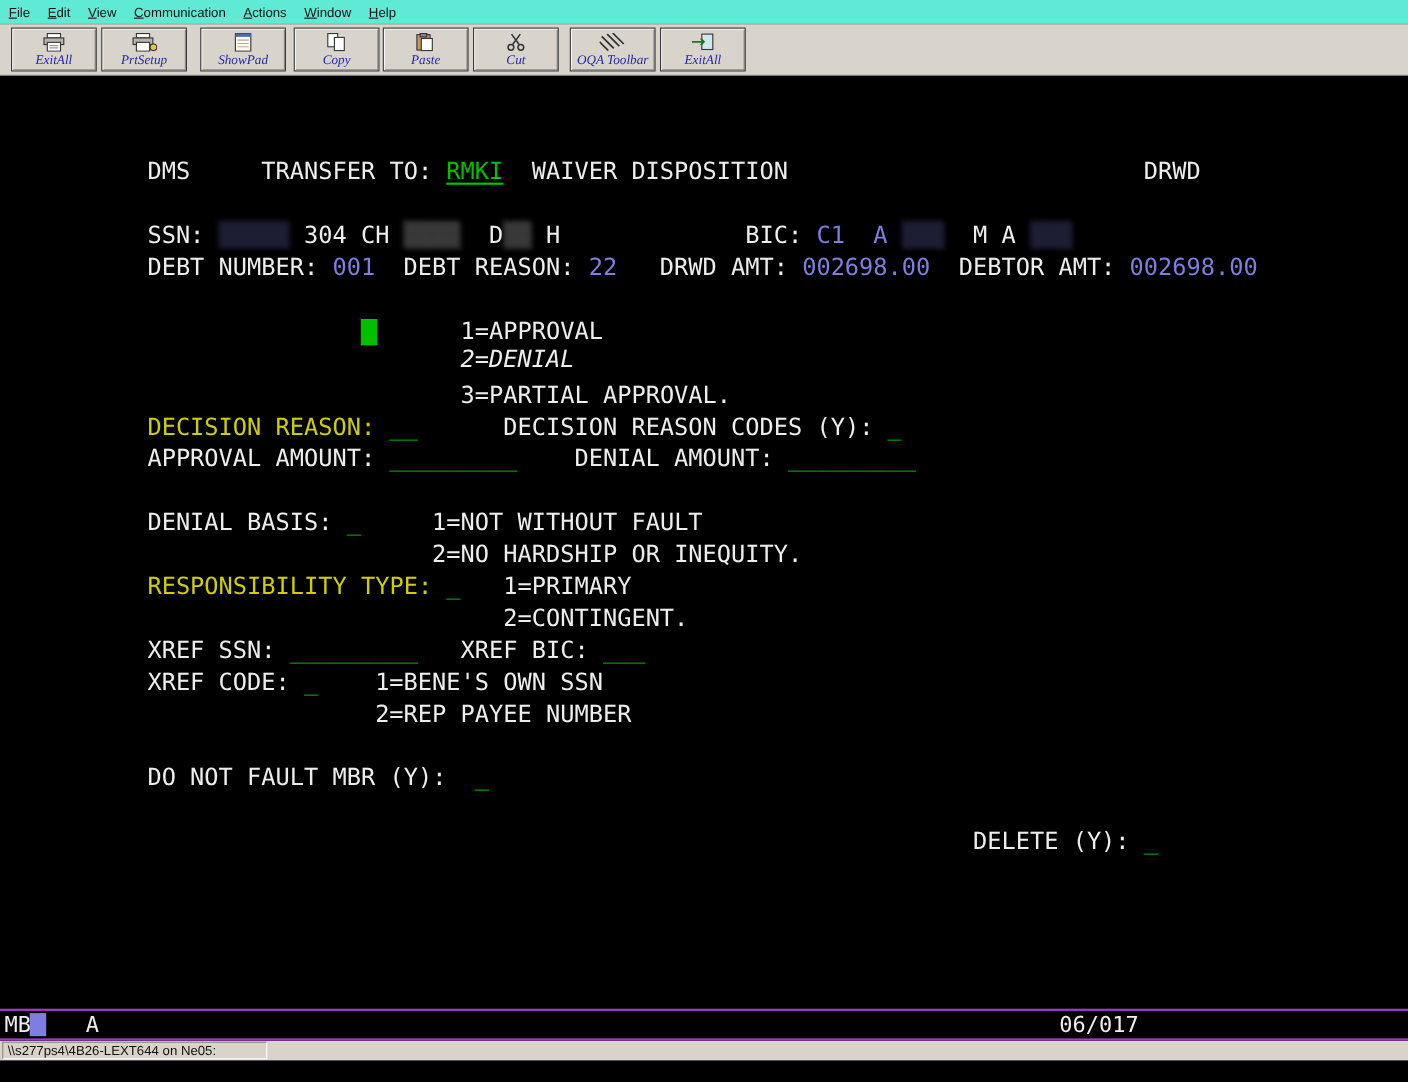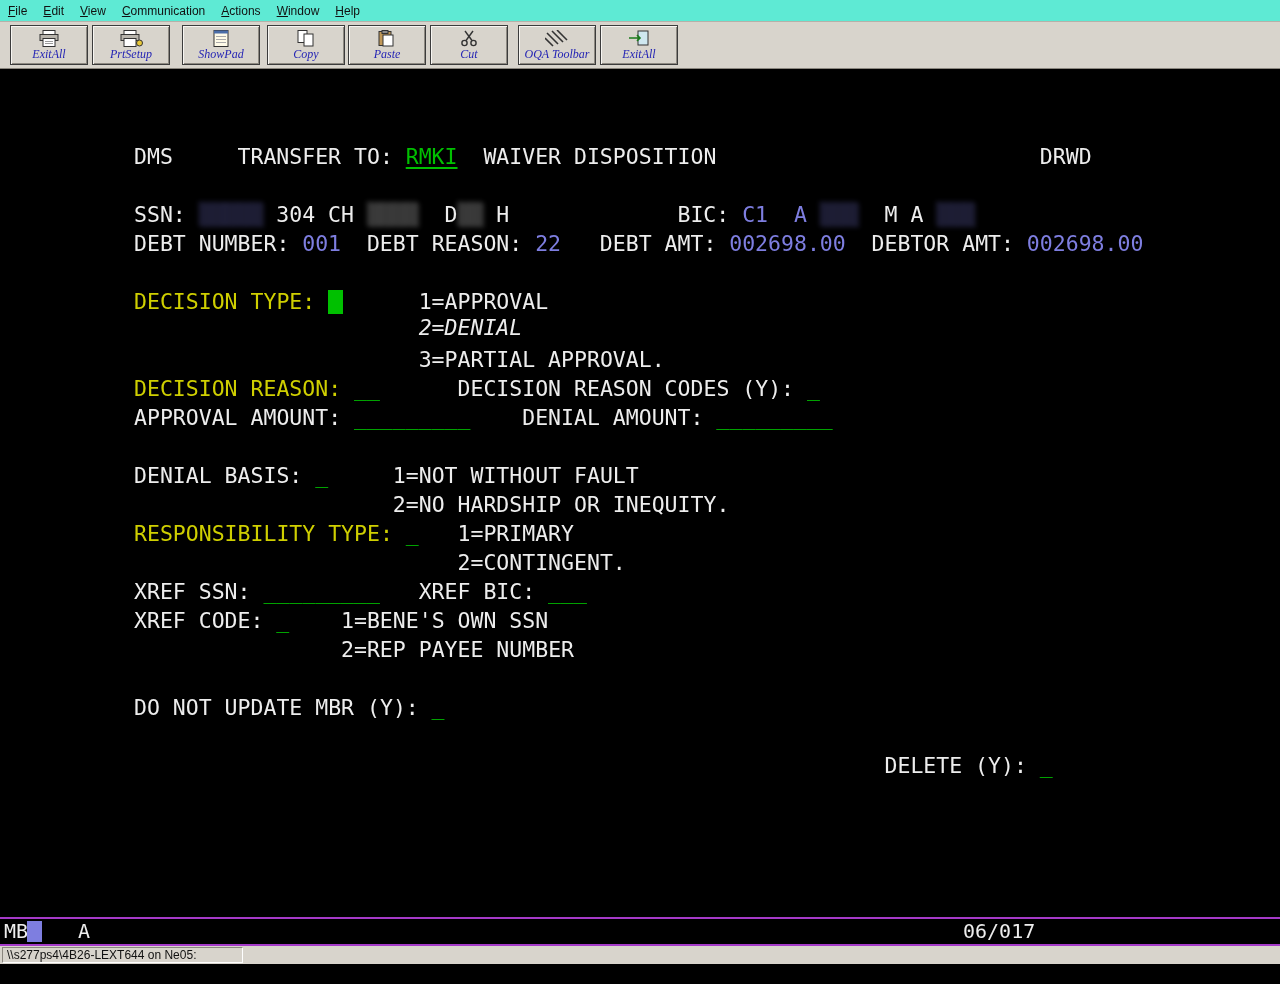--- a/index.html
+++ b/index.html
@@ -175,27 +175,26 @@
         <span class="tseg c-blue redact" style="left: 819.82px;">▒▒▒</span>
         <span class="tseg c-white" style="left: 884.52px;">M</span>
         <span class="tseg c-white" style="left: 910.4px;">A</span>
         <span class="tseg c-blue redact" style="left: 936.28px;">▒▒▒</span>
       </div>
       <div class="trow" style="top: 160px;">
         <span class="tseg c-white" style="left: 134px;">DEBT NUMBER:</span>
         <span class="tseg c-blue" style="left: 302.22px;">001</span>
         <span class="tseg c-white" style="left: 366.92px;">DEBT REASON:</span>
         <span class="tseg c-blue" style="left: 535.14px;">22</span>
-        <span class="tseg c-white" style="left: 599.84px;">DEBT AMT:</span>
+        <span class="tseg c-white" style="left: 599.84px;">DRWD AMT:</span>
         <span class="tseg c-blue" style="left: 729.24px;">002698.00</span>
         <span class="tseg c-white" style="left: 871.58px;">DEBTOR AMT:</span>
         <span class="tseg c-blue" style="left: 1026.86px;">002698.00</span>
       </div>
       <div class="trow" style="top: 218px;">
-        <span class="tseg c-yellow" style="left: 134px;">DECISION TYPE:</span>
         <span class="tseg c-green cursor-block" style="left: 328.1px;"></span>
         <span class="tseg c-white" style="left: 418.68px;">1=APPROVAL</span>
       </div>
       <div class="trow" style="top: 244px; font-style: italic;">
         <span class="tseg c-white" style="left: 418.68px;">2=DENIAL</span>
       </div>
       <div class="trow" style="top: 276px;">
         <span class="tseg c-white" style="left: 418.68px;">3=PARTIAL APPROVAL.</span>
       </div>
       <div class="trow" style="top: 305px;">
@@ -234,21 +233,21 @@
       </div>
       <div class="trow" style="top: 537px;">
         <span class="tseg c-white" style="left: 134px;">XREF CODE:</span>
         <span class="tseg c-green" style="left: 276.34px;">_</span>
         <span class="tseg c-white" style="left: 341.04px;">1=BENE'S OWN SSN</span>
       </div>
       <div class="trow" style="top: 566px;">
         <span class="tseg c-white" style="left: 341.04px;">2=REP PAYEE NUMBER</span>
       </div>
       <div class="trow" style="top: 624px;">
-        <span class="tseg c-white" style="left: 134px;">DO NOT UPDATE MBR (Y):</span>
+        <span class="tseg c-white" style="left: 134px;">DO NOT FAULT MBR (Y):</span>
         <span class="tseg c-green" style="left: 431.62px;">_</span>
       </div>
       <div class="trow" style="top: 682px;">
         <span class="tseg c-white" style="left: 884.52px;">DELETE (Y):</span>
         <span class="tseg c-green" style="left: 1039.8px;">_</span>
       </div>
     </div>
 
   <div class="oia">
     <span class="otext" style="left:4px">MB</span>

